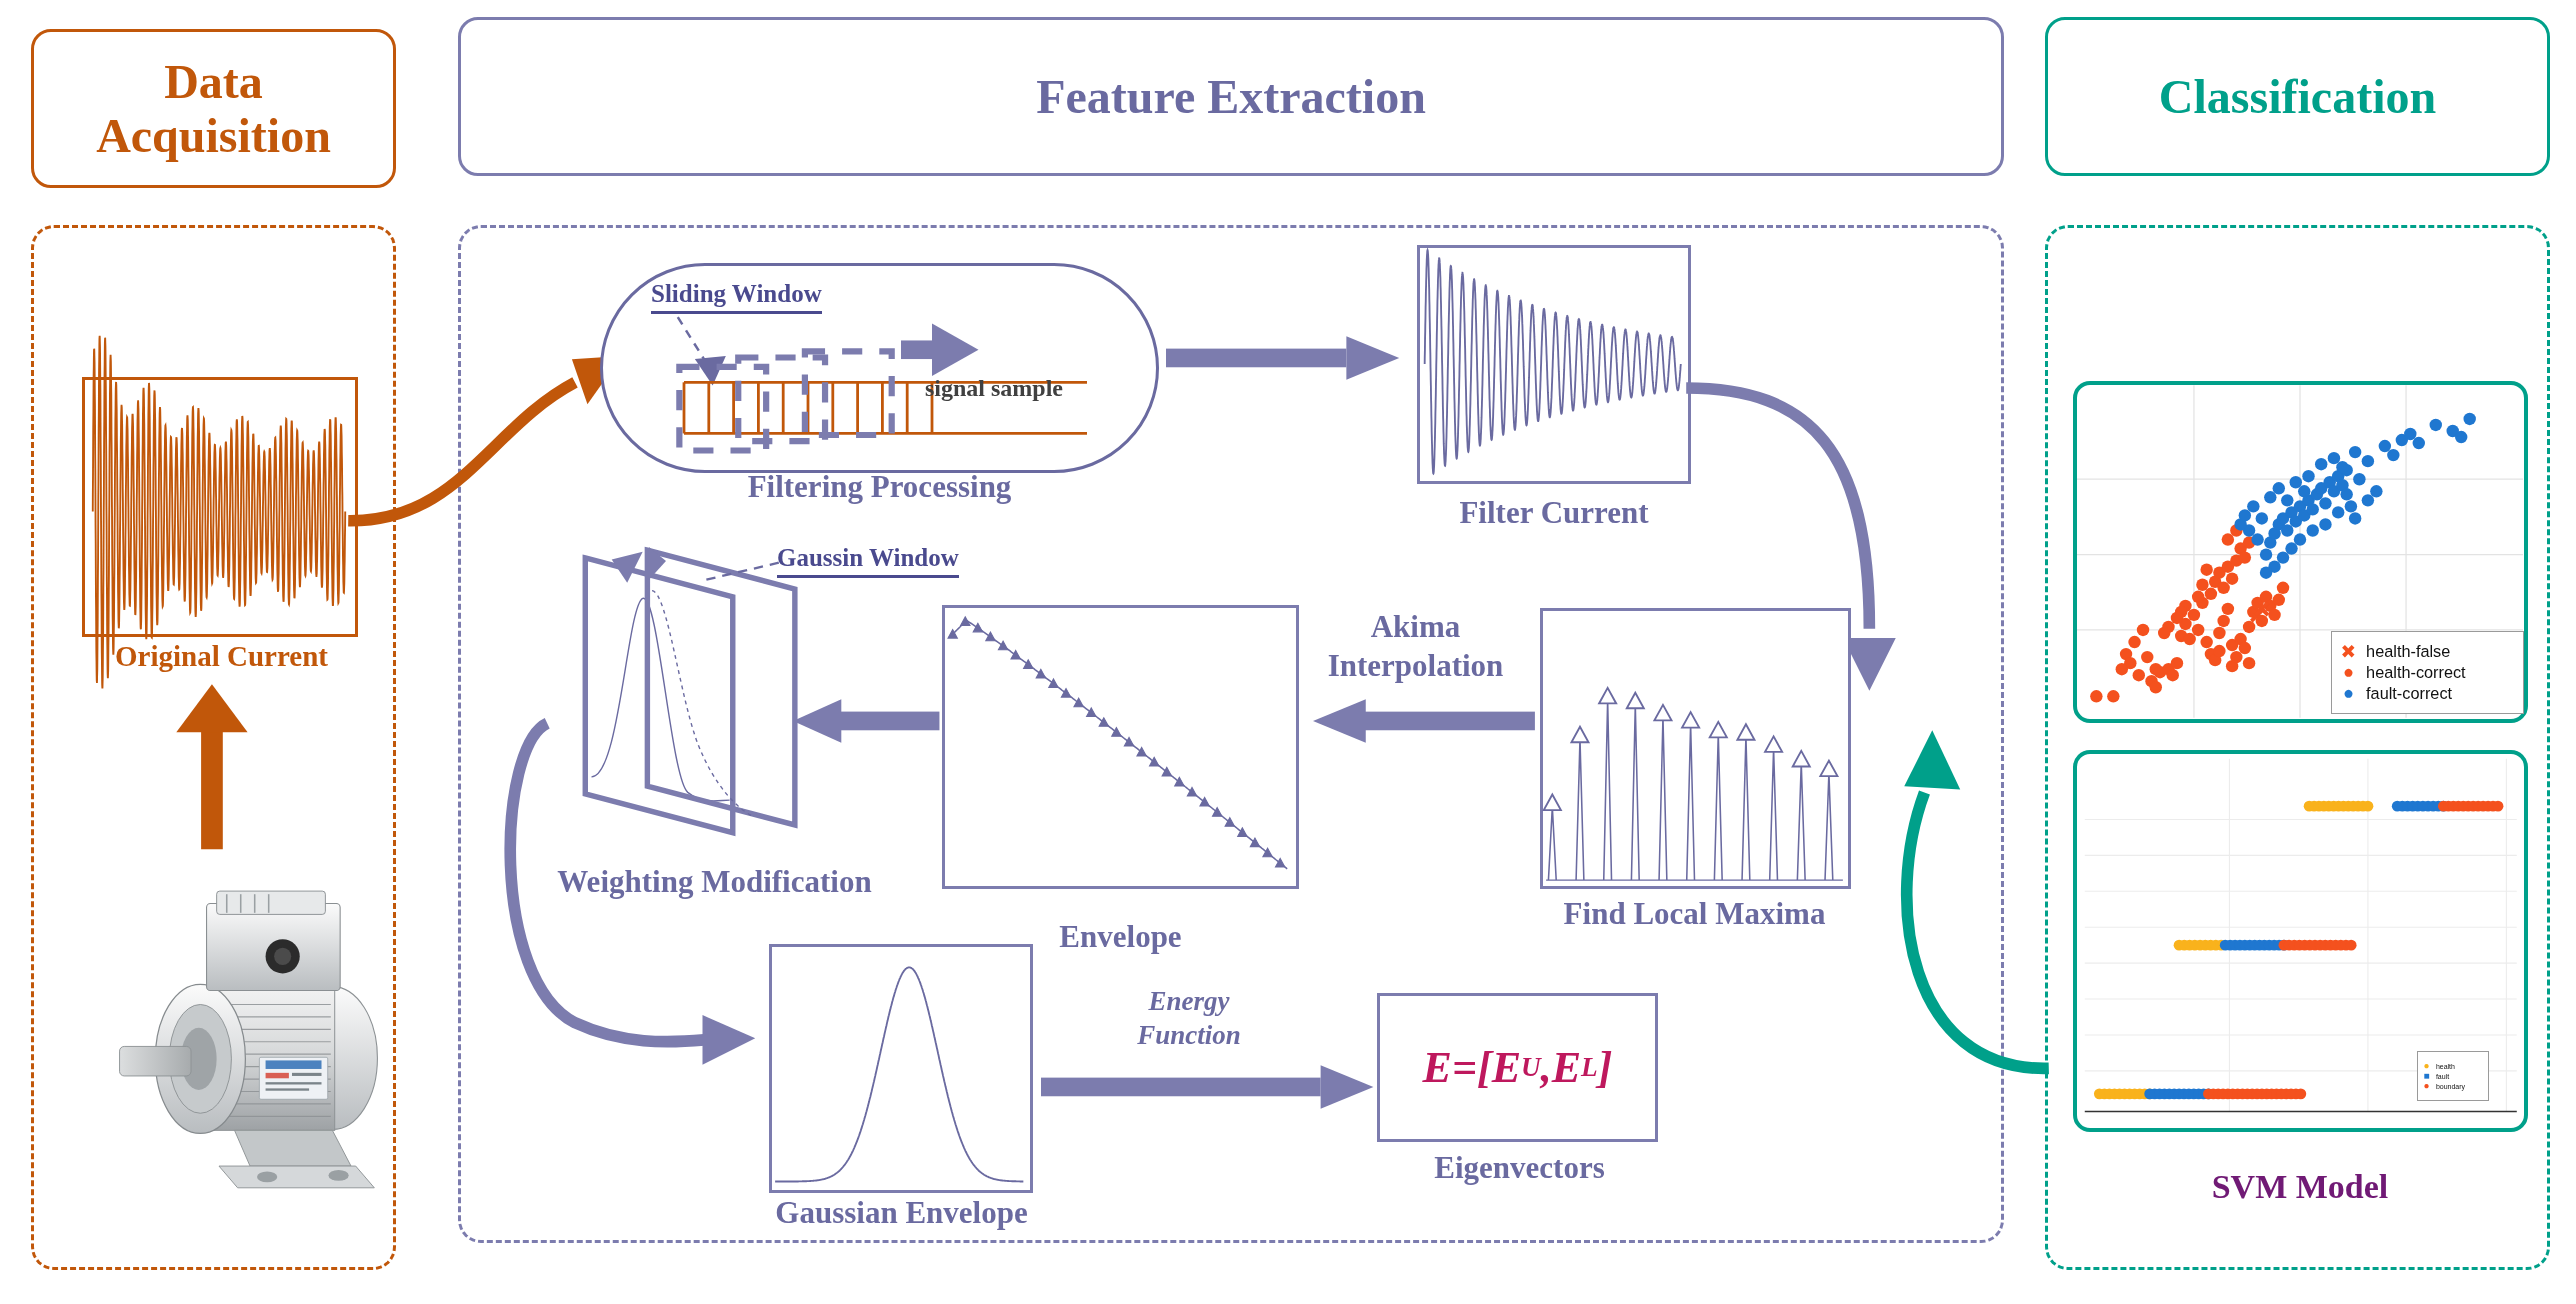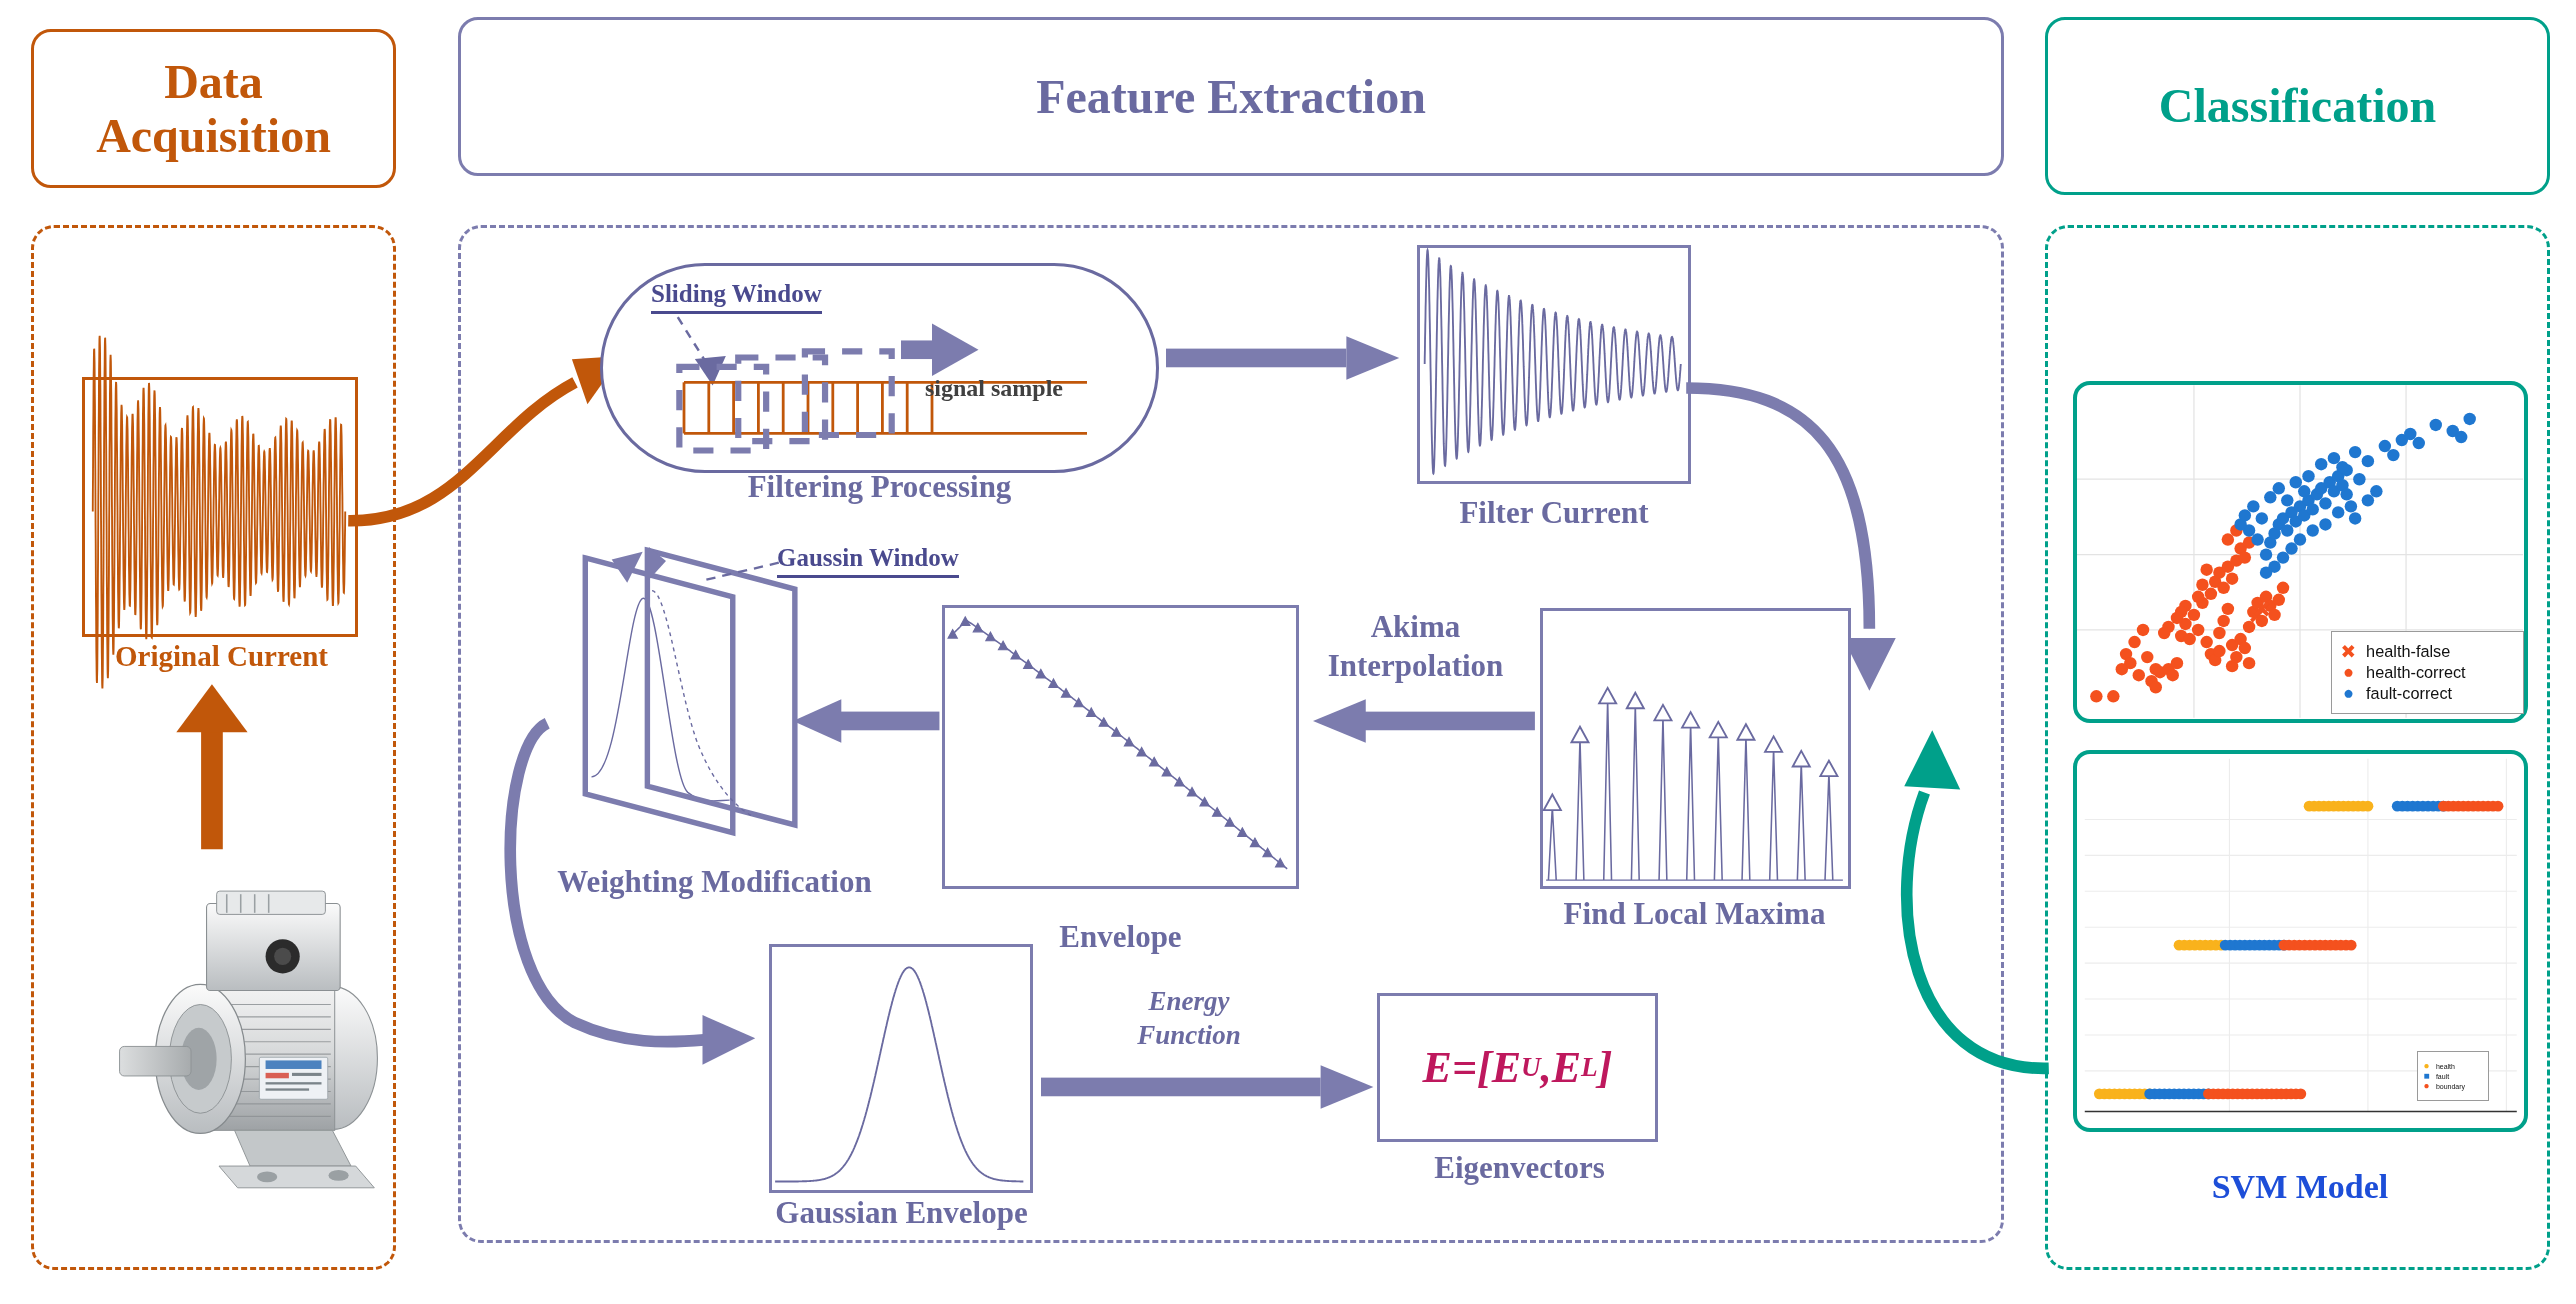--- a/index.html
+++ b/index.html
@@ -7,32 +7,32 @@
        font-family:"Liberation Serif","DejaVu Serif",serif;overflow:hidden;}
   .abs{position:absolute;}
   
   .hdr{position:absolute;border-radius:20px;background:#fff;display:flex;
        align-items:center;justify-content:center;box-sizing:border-box;}
   .hdr-txt{text-align:center;line-height:1.12;font-weight:700;}
   #hdr-acq{left:31px;top:17px;width:365px;height:159px;border:3.1px solid #c1570a;margin-top:12px;}
   #hdr-acq .hdr-txt{color:#c1570a;font-size:48px;}
   #hdr-feat{left:458px;top:17px;width:1546px;height:159px;border:3.1px solid #7c7cae;}
   #hdr-feat .hdr-txt{color:#6a6aa0;font-size:48px;}
-  #hdr-class{left:2045px;top:17px;width:505px;height:178px;border:3.9px solid #00a08a;}
+  #hdr-class{left:2045px;top:17px;width:505px;height:159px;border:3.9px solid #00a08a;}
   #hdr-class .hdr-txt{color:#00a08a;font-size:48px;}
   
   .panel{position:absolute;box-sizing:border-box;border-radius:23px;background:#fff;}
   #pnl-acq{left:31px;top:225px;width:365px;height:1045px;border:3.9px dashed #c1570a;}
   #pnl-feat{left:458px;top:225px;width:1546px;height:1018px;border:3.9px dashed #7c7cae;}
   #pnl-class{left:2045px;top:225px;width:505px;height:1045px;border:3.9px dashed #00a08a;}
   
   .cap{position:absolute;text-align:center;font-weight:700;line-height:1.05;}
   .cap.p{color:#6a6aa0;}
   .cap.o{color:#c1570a;}
-  .cap.g{color:#1d4ed8;}
+  .cap.g{color:#701a75;}
   .framed{position:absolute;box-sizing:border-box;background:#fff;}
   .fr-p{border:3.9px solid #7c7cae;}
   .fr-o{border:3.9px solid #c1570a;}
   svg{display:block;overflow:visible;}
   .scatter-box{position:absolute;box-sizing:border-box;border:4.7px solid #00a08a;
                border-radius:17px;background:#fff;overflow:hidden;}
   .lgd{position:absolute;background:#fff;border:1.6px solid #9a9a9a;
        display:flex;flex-direction:column;justify-content:center;}
   .lgd-row{display:flex;align-items:center;gap:9.3px;padding:0.8px 7.8px;}
   .lgd-txt{font-family:"Liberation Sans",sans-serif;font-size:16.3px;color:#111;}

